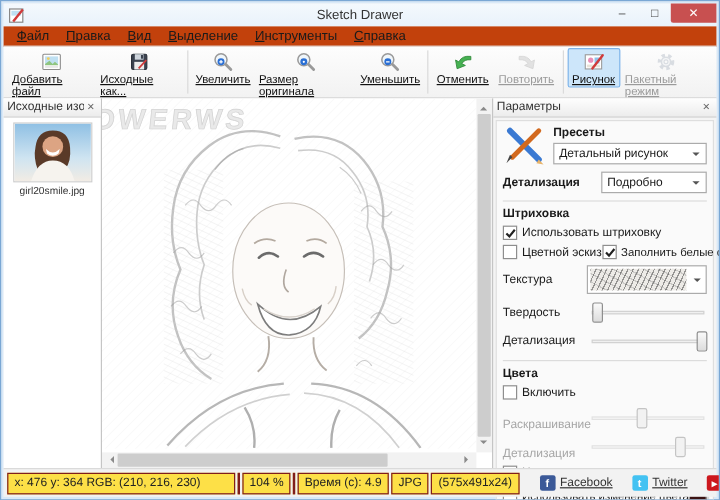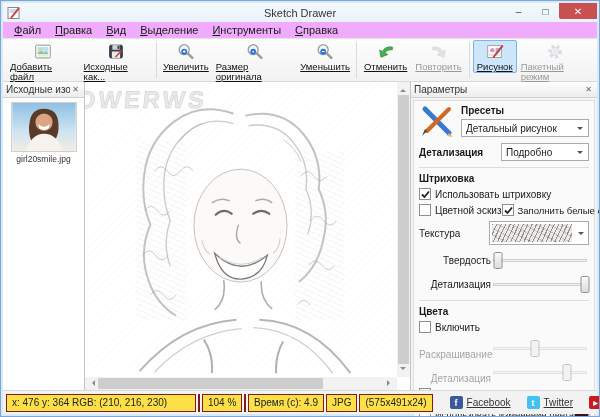--- a/index.html
+++ b/index.html
@@ -13,21 +13,21 @@
   .titlebar { position:absolute; left:2px; top:2px; right:2px; height:19px;
     background:linear-gradient(#f4f9fd,#e9f2fb); display:flex; align-items:center; }
   .app-icon { width:14px; height:14px; margin-left:4px; }
   .title-text { position:absolute; left:0; right:0; text-align:center; font-size:11px; color:#333; }
   .win-btns { position:absolute; right:0; top:0; display:flex; height:16px; }
   .win-btn { width:27px; height:16px; display:flex; align-items:center; justify-content:center;
     font-size:10px; color:#444; cursor:default; }
   .win-btn.close { width:38px; background:#c85050; color:#fff; border-bottom-left-radius:2px; }
   
   .menubar { position:absolute; left:2px; top:21px; right:2px; height:17px;
-    background:#f0abfc; display:flex; align-items:center; padding-left:4px; border-bottom:1px solid #e6e6e6; }
+    background:#c2410c; display:flex; align-items:center; padding-left:4px; border-bottom:1px solid #e6e6e6; }
   .menu-item { display:inline-block; padding:1px 7px; font-size:11px; color:#1a1a1a; }
   .menu-item::first-letter { text-decoration:underline; }
   
   .toolbar { position:absolute; left:2px; top:38px; right:2px; height:43px;
     background:linear-gradient(#fdfdfd,#f2f2f2); border-bottom:1px solid #d8d8d8;
     display:flex; align-items:flex-start; padding:1px 3px; }
   .tb-group { display:flex; align-items:flex-start; }
   .tb-sep { width:1px; align-self:stretch; background:#dadada; margin:2px 3px; }
   .tb-btn { display:flex; flex-direction:column; align-items:center; padding:1px 3px 0 3px;
     min-width:44px; border:1px solid transparent; border-radius:2px; }
@@ -86,21 +86,21 @@
   .texture-label { width:70px; }
   .texture-select { flex:1; height:24px; border:1px solid #ababab; background:#fff; position:relative; }
   .texture-preview { position:absolute; left:2px; top:2px; bottom:2px; right:16px;
     background:
       repeating-linear-gradient(115deg, rgba(60,60,60,.5) 0 1px, transparent 1px 4px),
       repeating-linear-gradient(28deg, rgba(120,120,120,.3) 0 1px, transparent 1px 6px),
       #edebe7; }
   .texture-select .sel-arrow { position:absolute; right:4px; top:10px; width:0; height:0;
     border:3.5px solid transparent; border-top-color:#555; }
   .slider-row { display:flex; align-items:center; margin:7px 0; height:17px; }
-  .slider-label { width:72px; white-space:nowrap;text-align:right; }
+  .slider-label { width:72px; white-space:nowrap; }
   .slider { flex:1; position:relative; height:17px; }
   .slider .track { position:absolute; left:2px; right:2px; top:7px; height:3px;
     background:#f0f0f0; border:1px solid #d2d2d2; }
   .slider .slider-thumb { position:absolute; top:0; width:9px; height:17px; transform:translateX(-50%);
     background:linear-gradient(#fafafa,#dcdcdc); border:1px solid #8e8e8e; border-radius:2px; }
   .slider-row.disabled .slider-label { color:#a6a6a6;margin-top:11px; }
   .slider-row.disabled .track { border-color:#e2e2e2; background:#f7f7f7; }
   .slider-row.disabled .slider-thumb { border-color:#c4c4c4; background:#f2f2f2; }
   .swatch-row { display:flex; align-items:center; justify-content:space-between; margin:5px 0; }
   .swatch { width:18px; height:18px; border:1px solid #9a9a9a; box-shadow:2px 2px 0 rgba(0,0,0,.15); }

